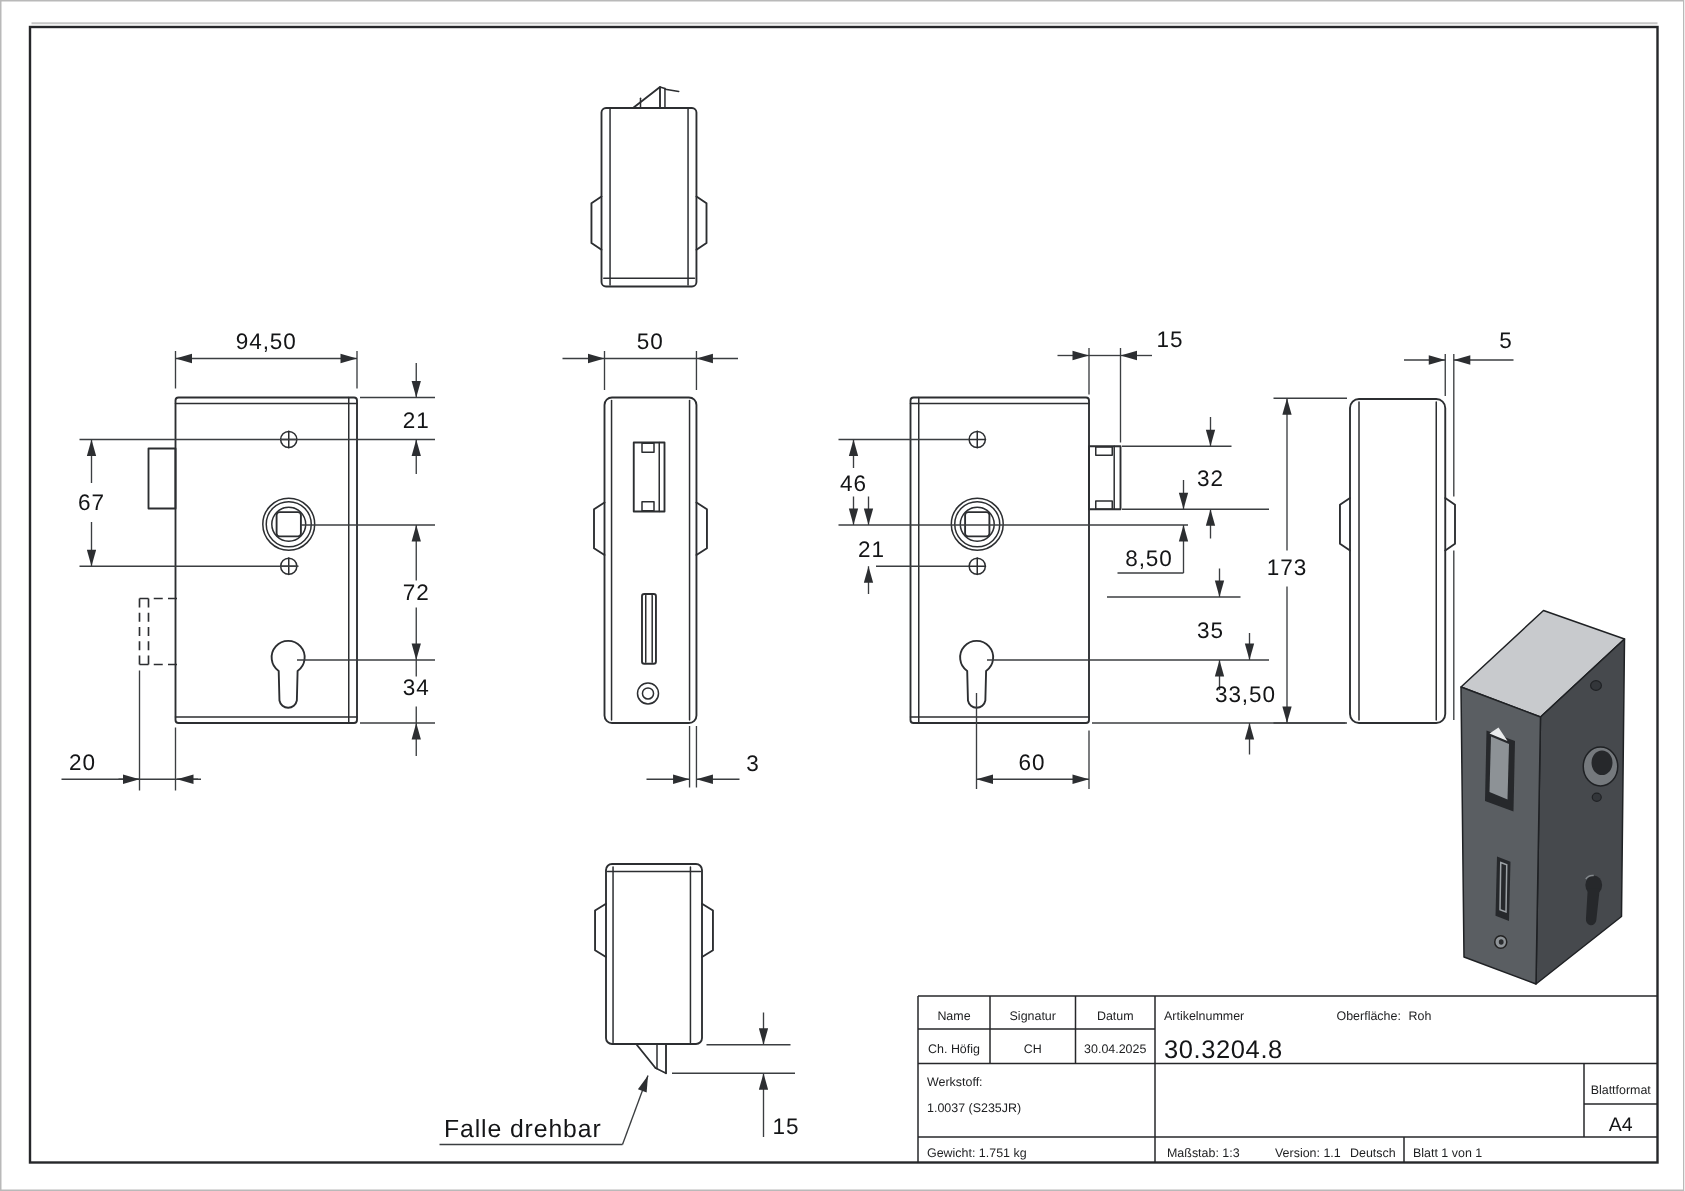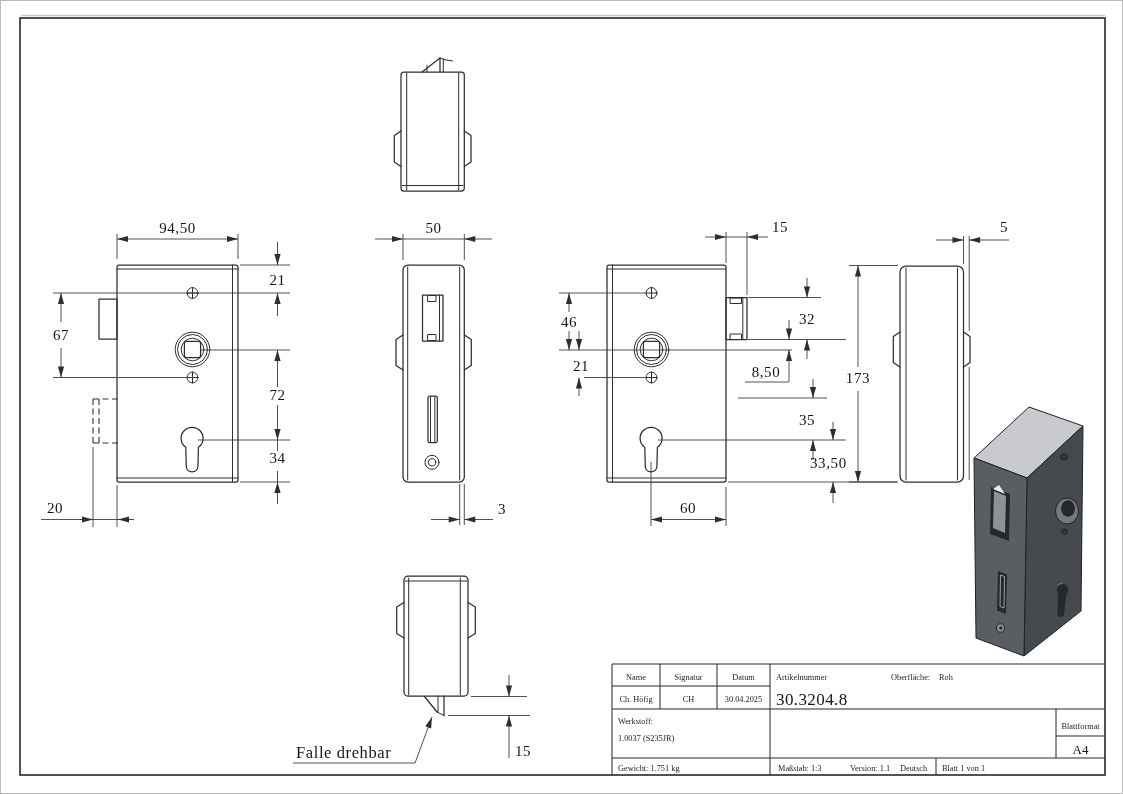--- a/index.html
+++ b/index.html
@@ -1,18 +1,18 @@
 <!DOCTYPE html>
 <html><head>
 <meta charset="utf-8">
 <style>
   html,body{margin:0;padding:0;background:#fff;}
   .page{
     position:relative;width:1123px;height:794px;background:#fff;
-    font-family:Liberation Serif, serif;box-sizing:border-box;
+    font-family:Liberation Sans, sans-serif;box-sizing:border-box;
     border:1px solid #b9b9b9;overflow:hidden;
   }
   svg{position:absolute;left:0;top:0;}
   .e{stroke:#2c2e31;stroke-width:1.25;fill:none;stroke-linecap:round;stroke-linejoin:round;}
   .t{stroke:#2c2e31;stroke-width:1;fill:none;stroke-linecap:round;stroke-linejoin:round;}
   .d{stroke:#3b3e41;stroke-width:.9;fill:none;stroke-linecap:butt;}
   .dsh{stroke:#2c2e31;stroke-width:1.1;fill:none;stroke-dasharray:6 3.5;}
   .frame{stroke:#26272a;stroke-width:1.6;fill:none;}
   .tbl{stroke:#26272a;stroke-width:1;fill:none;}
   text{fill:#141517;}

